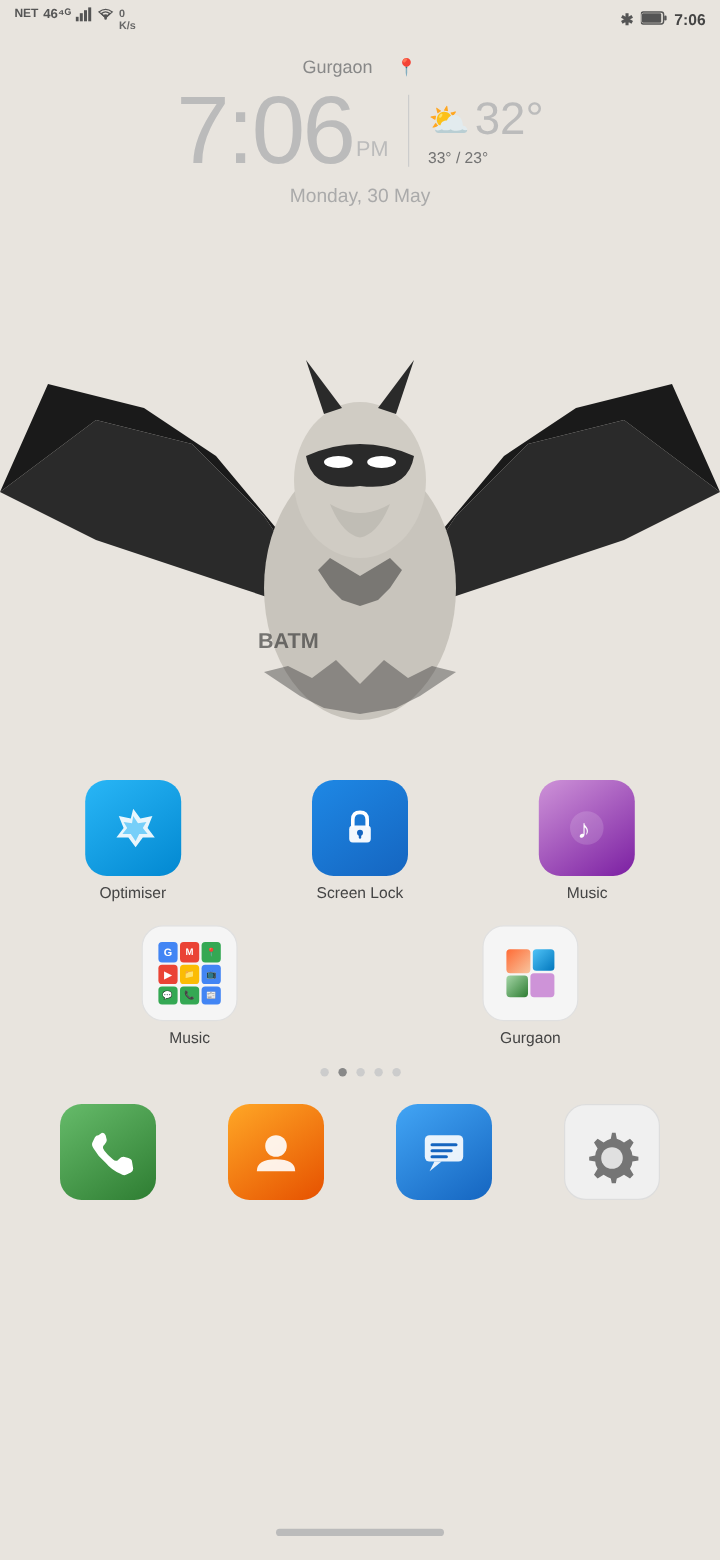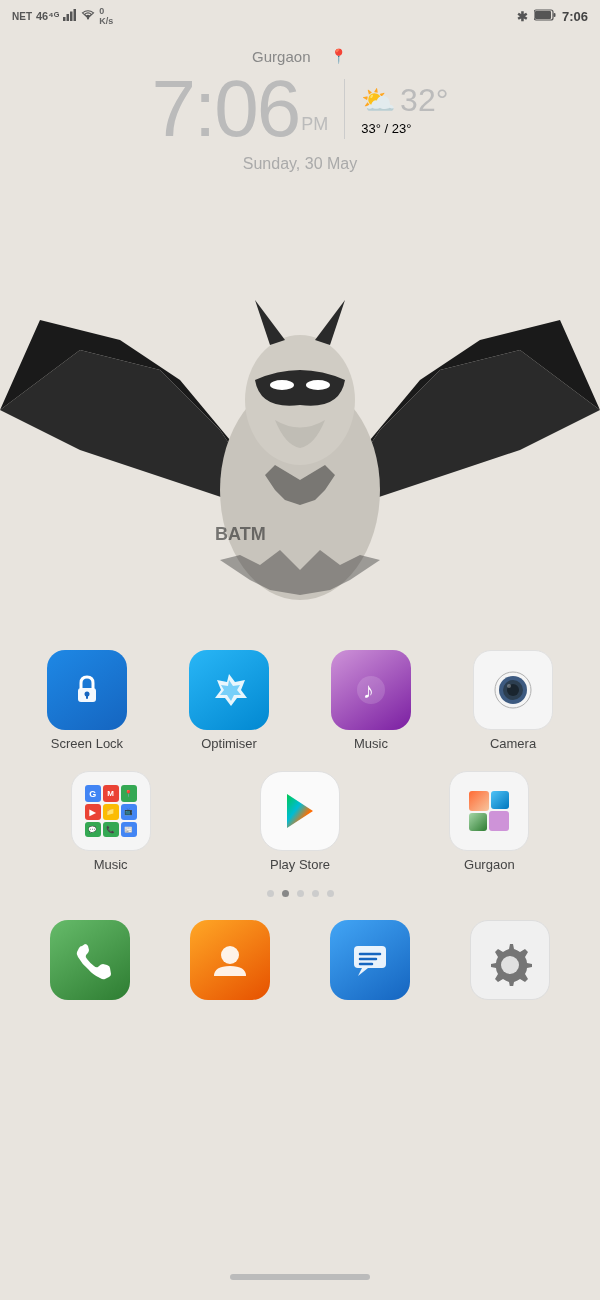--- a/index.html
+++ b/index.html
@@ -19,21 +19,20 @@
       justify-content: space-between;
       align-items: center;
       padding: 6px 12px;
       height: 32px;
       position: absolute;
       top: 0; left: 0; right: 0;
       z-index: 10;
     }
     .status-left {
       display: flex;
-      align-items: center;
       gap: 4px;
       font-size: 11px;
       color: #555;
       font-weight: 600;
     }
     .status-right {
       display: flex;
       align-items: center;
       gap: 6px;
       font-size: 12px;
@@ -92,27 +91,27 @@
     }
     .weather-icon-temp {
       display: flex;
       align-items: center;
       gap: 4px;
     }
     .weather-icon-svg {
       font-size: 28px;
     }
     .temp-main {
-      font-size: 32px;
+      font-size: 38px;
       color: #bbb;
       font-weight: 300;
     }
     .temp-range {
       font-size: 13px;
-      color: #000000;
+      color: #737373;
       margin-top: 2px;
     }
     .date-display {
       font-size: 16px;
       color: #aaa;
       margin-top: 6px;
       font-weight: 300;
     }
 
     
@@ -342,21 +341,21 @@
     </div>
     <div class="divider-line"></div>
     <div class="weather-area">
       <div class="weather-icon-temp">
         <span class="weather-icon-svg">⛅</span>
         <span class="temp-main">32°</span>
       </div>
       <div class="temp-range">33° / 23°</div>
     </div>
   </div>
-  <div class="date-display">Sunday, 30 May</div>
+  <div class="date-display">Monday, 30 May</div>
 </div>
 
 <div class="batman-area">
   <svg class="batman-svg" viewBox="0 0 600 380" xmlns="http://www.w3.org/2000/svg">
 
     <rect width="600" height="380" fill="#e8e4de"></rect>
 
     <path d="M0,120 L80,60 L160,80 L220,140 L260,200 L300,220 L260,220 L200,200 L140,180 L80,160 Z" fill="#2a2a2a"></path>
     <path d="M0,120 L40,30 L120,50 L180,90 L230,150 L260,200 L220,140 L160,80 L80,60 Z" fill="#1a1a1a"></path>
 
@@ -380,65 +379,53 @@
     <path d="M275,200 L265,185 L275,175 L300,190 L325,175 L335,185 L325,200 L315,210 L300,215 L285,210 Z" fill="#2a2a2a" opacity="0.5"></path>
 
     <path d="M250,290 L220,270 L240,265 L260,275 L280,260 L300,280 L320,260 L340,275 L360,265 L380,270 L350,290 L330,300 L300,305 L270,300 Z" fill="#2a2a2a" opacity="0.4"></path>
 
     <text x="215" y="250" font-size="18" font-weight="bold" fill="#2a2a2a" opacity="0.6" font-family="Arial">BATM</text>
   </svg>
 </div>
 
 <div class="app-grid">
   <div class="app-row">
+
+    <div class="app-item">
+      <div class="app-icon-wrap icon-optimiser">
+        <svg width="44" height="44" viewBox="0 0 44 44">
+          <path d="M22 6 L28 14 L38 12 L34 22 L40 30 L30 30 L24 38 L18 30 L8 30 L14 22 L10 12 L20 14 Z" fill="white" opacity="0.9"></path>
+          <path d="M22 12 L26 18 L33 17 L30 22 L34 27 L27 27 L24 33 L20 27 L13 27 L17 22 L14 17 L21 18 Z" fill="#29b6f6" opacity="0.6"></path>
+        </svg>
+      </div>
+      <span class="app-label">Optimiser</span>
+    </div>
 
     <div class="app-item">
       <div class="app-icon-wrap icon-screenlock">
         <svg width="44" height="44" viewBox="0 0 44 44">
           <rect x="13" y="20" width="18" height="14" rx="3" fill="white" opacity="0.95"></rect>
           <path d="M16 20 L16 15 Q16 9 22 9 Q28 9 28 15 L28 20" fill="none" stroke="white" stroke-width="3" stroke-linecap="round"></path>
           <circle cx="22" cy="26" r="2.5" fill="#1565c0"></circle>
           <rect x="21" y="27" width="2" height="4" rx="1" fill="#1565c0"></rect>
         </svg>
       </div>
       <span class="app-label">Screen Lock</span>
     </div>
 
     <div class="app-item">
-      <div class="app-icon-wrap icon-optimiser">
-        <svg width="44" height="44" viewBox="0 0 44 44">
-          <path d="M22 6 L28 14 L38 12 L34 22 L40 30 L30 30 L24 38 L18 30 L8 30 L14 22 L10 12 L20 14 Z" fill="white" opacity="0.9"></path>
-          <path d="M22 12 L26 18 L33 17 L30 22 L34 27 L27 27 L24 33 L20 27 L13 27 L17 22 L14 17 L21 18 Z" fill="#29b6f6" opacity="0.6"></path>
-        </svg>
-      </div>
-      <span class="app-label">Optimiser</span>
-    </div>
-
-    <div class="app-item">
       <div class="app-icon-wrap icon-music">
         <svg width="44" height="44" viewBox="0 0 44 44">
           <circle cx="22" cy="22" r="14" fill="white" opacity="0.15"></circle>
           <text x="14" y="30" font-size="22" fill="white">♪</text>
         </svg>
       </div>
       <span class="app-label">Music</span>
     </div>
 
-    <div class="app-item">
-      <div class="app-icon-wrap icon-camera">
-        <svg width="52" height="52" viewBox="0 0 52 52">
-          <circle cx="26" cy="26" r="18" fill="none" stroke="#b0b0b0" stroke-width="1"></circle>
-          <circle cx="26" cy="26" r="14" fill="#3d5a80"></circle>
-          <circle cx="26" cy="26" r="10" fill="#2c3e50"></circle>
-          <circle cx="26" cy="26" r="6" fill="#1a252f"></circle>
-          <circle cx="22" cy="22" r="2" fill="white" opacity="0.3"></circle>
-        </svg>
-      </div>
-      <span class="app-label">Camera</span>
-    </div>
   </div>
 
   <div class="app-row">
 
     <div class="app-item">
       <div class="app-icon-wrap icon-google">
         <div class="google-folder-grid">
           <div class="gf-cell" style="background:#4285f4;color:white;font-size:9px;font-weight:900;">G</div>
           <div class="gf-cell" style="background:#ea4335;color:white;font-size:8px;font-weight:700;">M</div>
           <div class="gf-cell" style="background:#34a853;color:white;font-size:7px;">📍</div>
@@ -446,37 +433,20 @@
           <div class="gf-cell" style="background:#fbbc04;color:white;font-size:7px;">📁</div>
           <div class="gf-cell" style="background:#4285f4;color:white;font-size:7px;">📺</div>
           <div class="gf-cell" style="background:#34a853;color:white;font-size:7px;">💬</div>
           <div class="gf-cell" style="background:#34a853;color:white;font-size:7px;">📞</div>
           <div class="gf-cell" style="background:#4285f4;color:white;font-size:7px;">📰</div>
         </div>
       </div>
       <span class="app-label">Music</span>
     </div>
 
-    <div class="app-item">
-      <div class="app-icon-wrap icon-playstore play-store-highlight">
-        <svg width="50" height="50" viewBox="0 0 50 50">
-
-          <polygon points="12,8 12,42 38,25" fill="url(#playGrad)"></polygon>
-          <defs>
-            <linearGradient id="playGrad" x1="0%" y1="0%" x2="100%" y2="100%">
-              <stop offset="0%" style="stop-color:#00c853"></stop>
-              <stop offset="40%" style="stop-color:#00bcd4"></stop>
-              <stop offset="70%" style="stop-color:#ff6f00"></stop>
-              <stop offset="100%" style="stop-color:#f44336"></stop>
-            </linearGradient>
-          </defs>
-        </svg>
-      </div>
-      <span class="app-label">Play Store</span>
-    </div>
 
     <div class="app-item">
       <div class="app-icon-wrap icon-gallery">
         <svg width="52" height="52" viewBox="0 0 52 52">
           <defs>
             <linearGradient id="gallGrad1" x1="0%" y1="0%" x2="100%" y2="100%">
               <stop offset="0%" style="stop-color:#ff6b35"></stop>
               <stop offset="100%" style="stop-color:#f7c59f"></stop>
             </linearGradient>
             <linearGradient id="gallGrad2" x1="0%" y1="0%" x2="100%" y2="100%">

